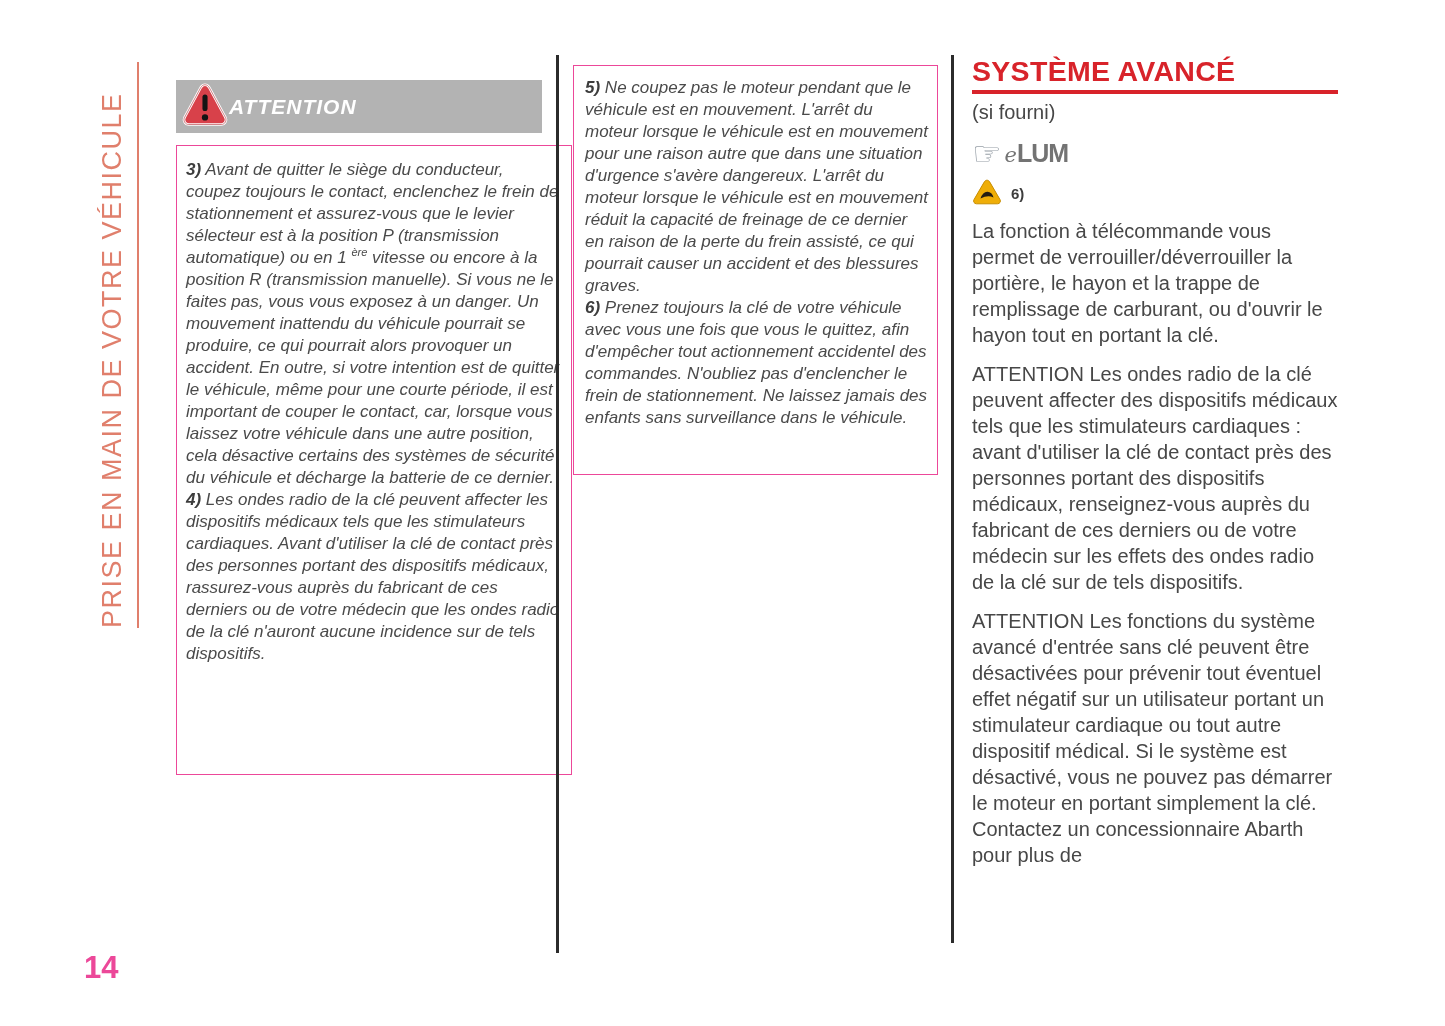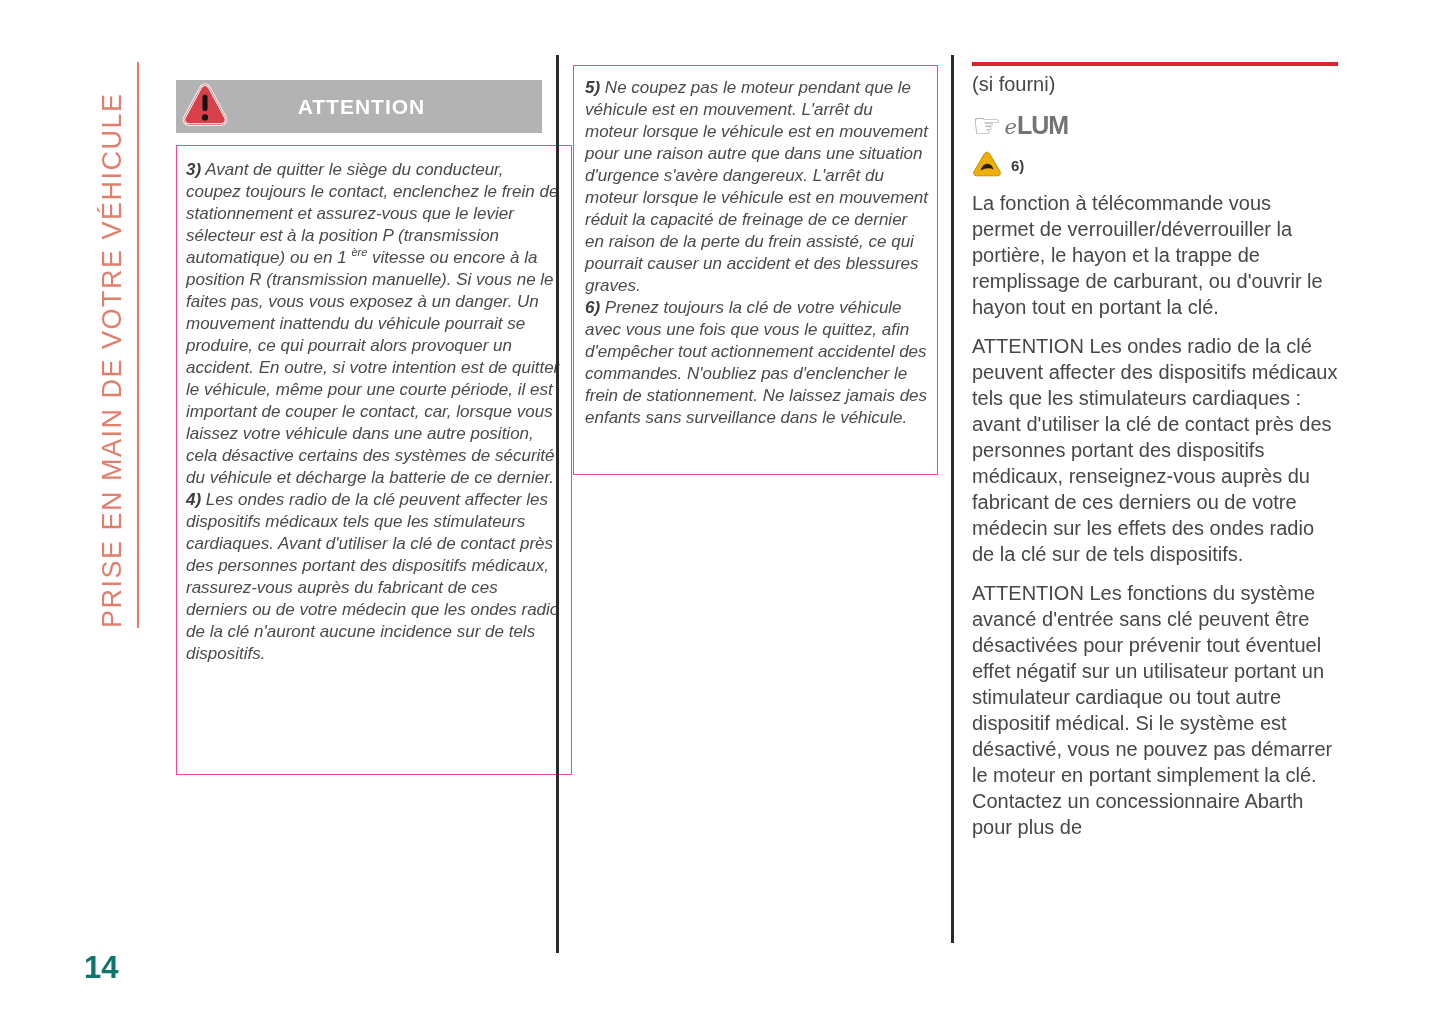--- a/index.html
+++ b/index.html
@@ -11,31 +11,31 @@
   .sidebar-title {
     position:absolute; left:94px; top:64px; height:564px; width:36px;
     writing-mode:vertical-rl; transform:rotate(180deg);
     font-size:27px; letter-spacing:1.5px; color:#e07f6c;
     display:flex; align-items:center; white-space:nowrap;
   }
   .sidebar-rule {
     position:absolute; left:137px; top:62px; width:2px; height:566px; background:#e07f6c;
   }
   .page-number {
-    position:absolute; left:84px; top:950px; font-size:31px; font-weight:bold; color:#0f766e;
+    position:absolute; left:84px; top:950px; font-size:31px; font-weight:bold; color:#ec4899;
   }
   
   .warn-header {
     position:absolute; left:176px; top:80px; width:366px; height:53px;
     background:#b3b3b3; display:flex; align-items:center;
   }
   .warn-header .tri { margin-left:5px; flex:0 0 auto; }
   .warn-header .lbl {
-    flex:1; text-align:center; padding-right:48px;
-    color:#ffffff; font-weight:bold; font-size:21px; letter-spacing:1px;
+    flex:1; padding-right:48px;
+    color:#ffffff; font-weight:bold; font-style:italic; font-size:21px; letter-spacing:1px;
   }
   .warn-box {
     box-sizing:border-box; border:1px solid #ec4899; background:#ffffff;
     font-style:italic; color:#4a4a4a; font-size:17px; line-height:22px;
   }
   .box1 { position:absolute; left:176px; top:145px; width:396px; height:630px; padding:13px 8px 0 9px; }
   .box2 { position:absolute; left:573px; top:65px; width:365px; height:410px; padding:11px 8px 0 11px; }
   .warn-box b { font-style:italic; color:#3d3d3d; }
   .warn-box sup { font-size:11px; line-height:0; }
   
@@ -94,20 +94,21 @@
   <div><b>5)</b>
     <span>Ne coupez pas le moteur pendant que le véhicule est en mouvement. L'arrêt du moteur lorsque le véhicule est en mouvement pour une raison autre que dans une situation d'urgence s'avère dangereux. L'arrêt du moteur lorsque le véhicule est en mouvement réduit la capacité de freinage de ce dernier en raison de la perte du frein assisté, ce qui pourrait causer un accident et des blessures graves.</span>
   </div>
   <div><b>6)</b>
     <span>Prenez toujours la clé de votre véhicule avec vous une fois que vous le quittez, afin d'empêcher tout actionnement accidentel des commandes. N'oubliez pas d'enclencher le frein de stationnement. Ne laissez jamais des enfants sans surveillance dans le véhicule.</span>
   </div>
 </div>
 
 <div class="col3">
   <div class="sec-title">
+    <div>SYSTÈME AVANCÉ</div>
   </div>
   <div class="sec-rule"></div>
   <div class="sec-sub">(si fourni)</div>
 
   <div class="elum-row">
     <span class="hand-icon">☞</span>
     <span class="elum-logo"><span class="e">e</span><span class="rest">LUM</span></span>
   </div>
 
   <div class="note-row">

